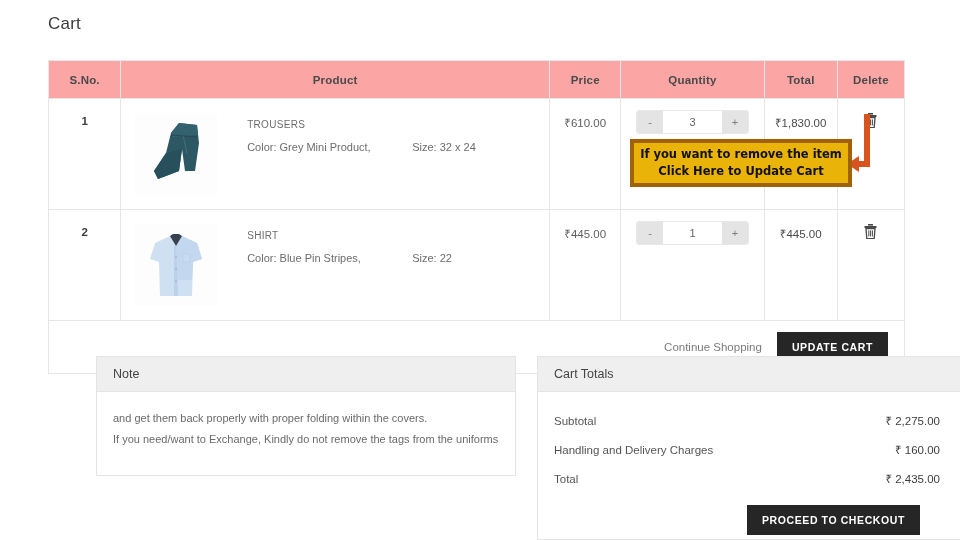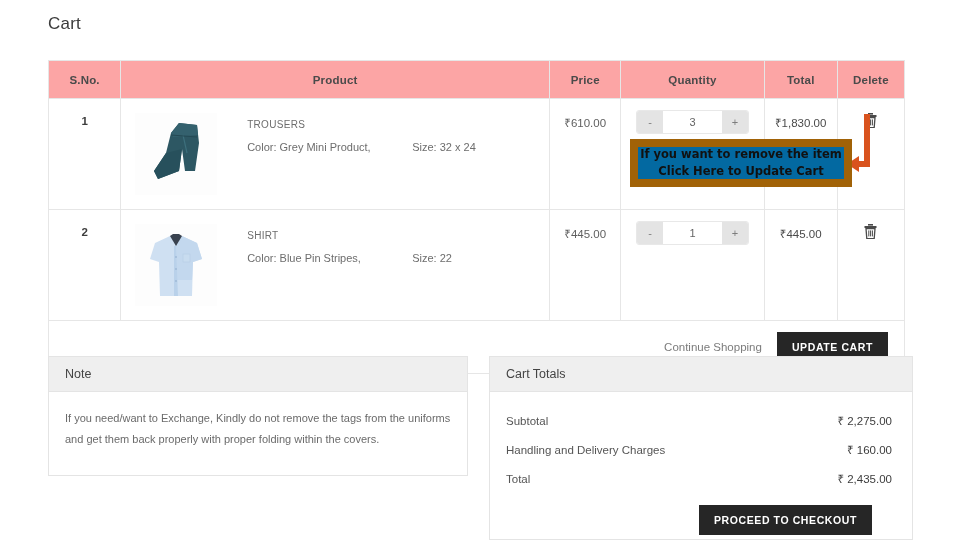--- a/index.html
+++ b/index.html
@@ -159,22 +159,22 @@
     border: none;
     cursor: pointer;
     font-family: "Liberation Sans", sans-serif;
   }
 
   
   .annot-box {
     position: absolute;
     left: 630px; top: 139px;
     width: 222px; height: 48px;
-    border: 8px solid #a16207;
-    background: #0369a1;
+    border: 4px solid #a16207;
+    background: #eab308;
     display: flex;
     flex-direction: column;
     align-items: center;
     justify-content: center;
     z-index: 30;
   }
   .annot-line {
     font-family: "DejaVu Sans", sans-serif;
     font-size: 11.5px;
     font-weight: bold;
@@ -182,20 +182,21 @@
     line-height: 17px;
     white-space: nowrap;
   }
   .annot-arrow { position: absolute; left: 845px; top: 112px; z-index: 29; }
 
   
   .panel {
     position: absolute;
     border: 1px solid #e4e4e4;
     background: #fff;
+    margin-left: 48px;
   }
   .panel-head {
     background: #efefef;
     border-bottom: 1px solid #e4e4e4;
     height: 35px;
     display: flex; align-items: center;
     padding-left: 16px;
     font-size: 12.5px;
     color: #444;
   }
@@ -361,22 +362,22 @@
   </svg>
 
   <div class="annot-box">
     <div class="annot-line">If you want to remove the item</div>
     <div class="annot-line">Click Here to Update Cart</div>
   </div>
 
   <div class="panel note-panel">
     <div class="panel-head">Note</div>
     <div class="panel-body">
+      <div class="note-text">and get them back properly with proper folding within the covers.</div>
       <div class="note-text">If you need/want to Exchange, Kindly do not remove the tags from the uniforms</div>
-      <div class="note-text">and get them back properly with proper folding within the covers.</div>
     </div>
   </div>
 
   <div class="panel totals-panel">
     <div class="panel-head">Cart Totals</div>
     <div class="totals-body">
       <div class="total-row">
         <span class="t-label">Subtotal</span>
         <span class="t-val">₹ 2,275.00</span>
       </div>

